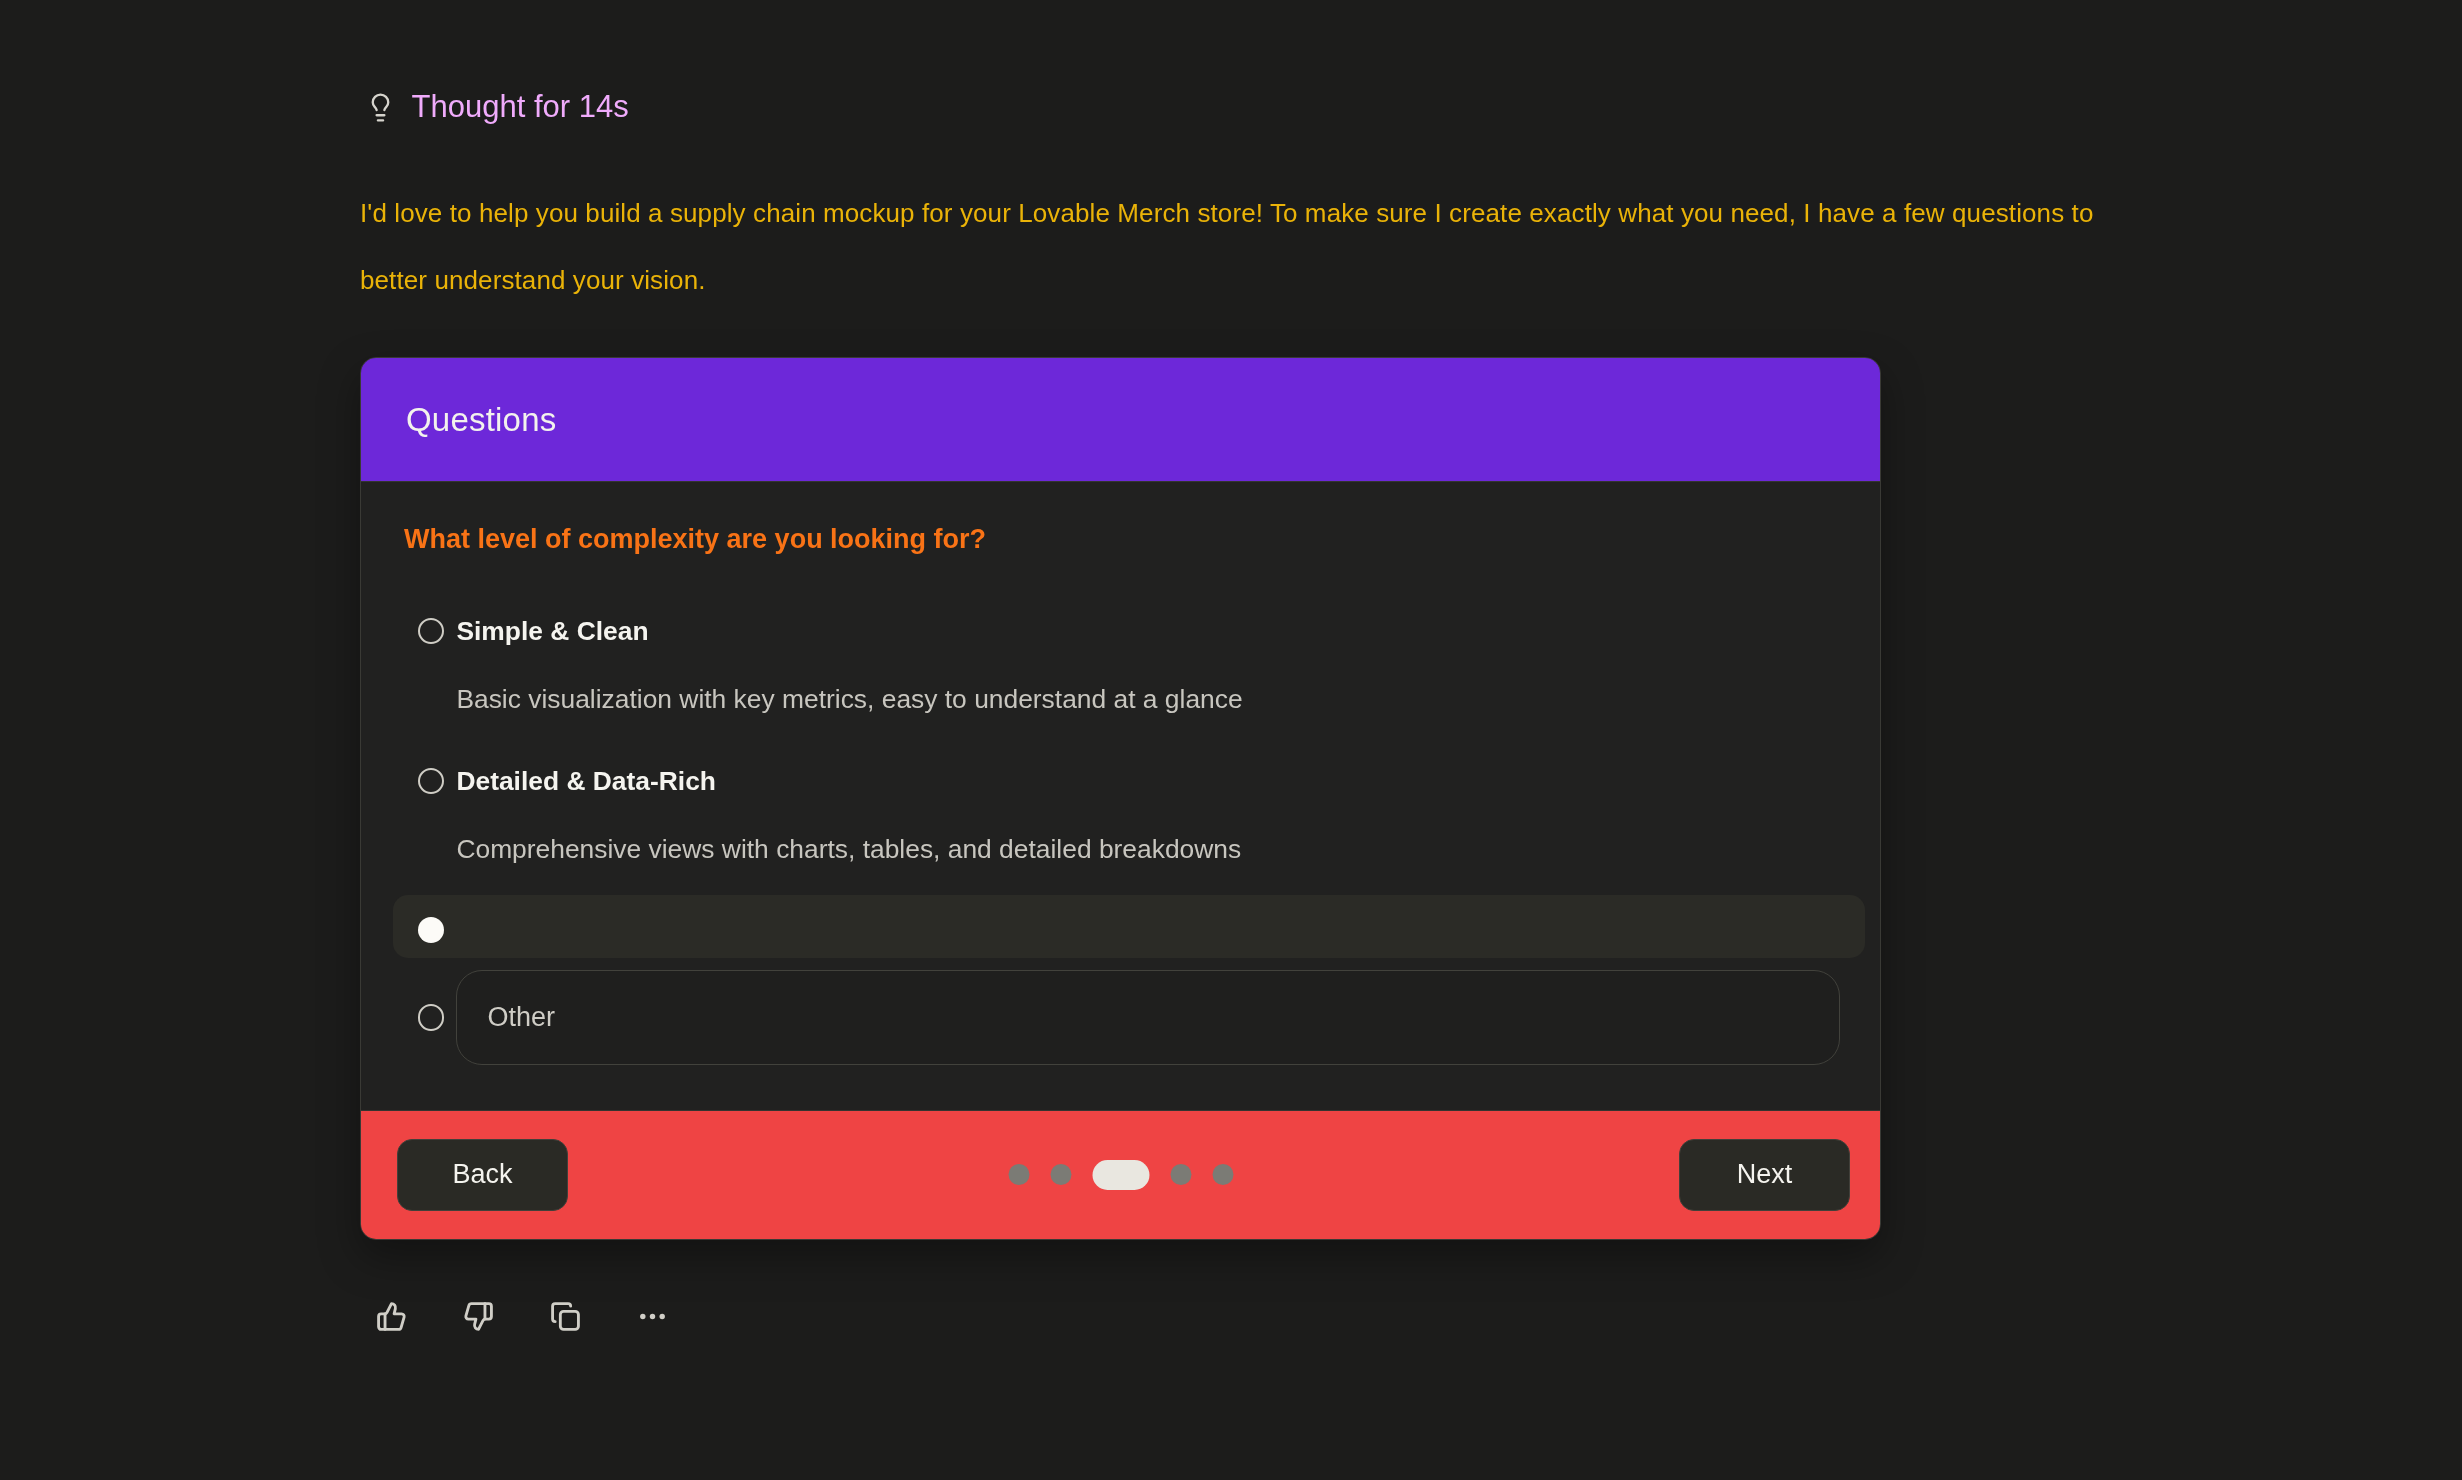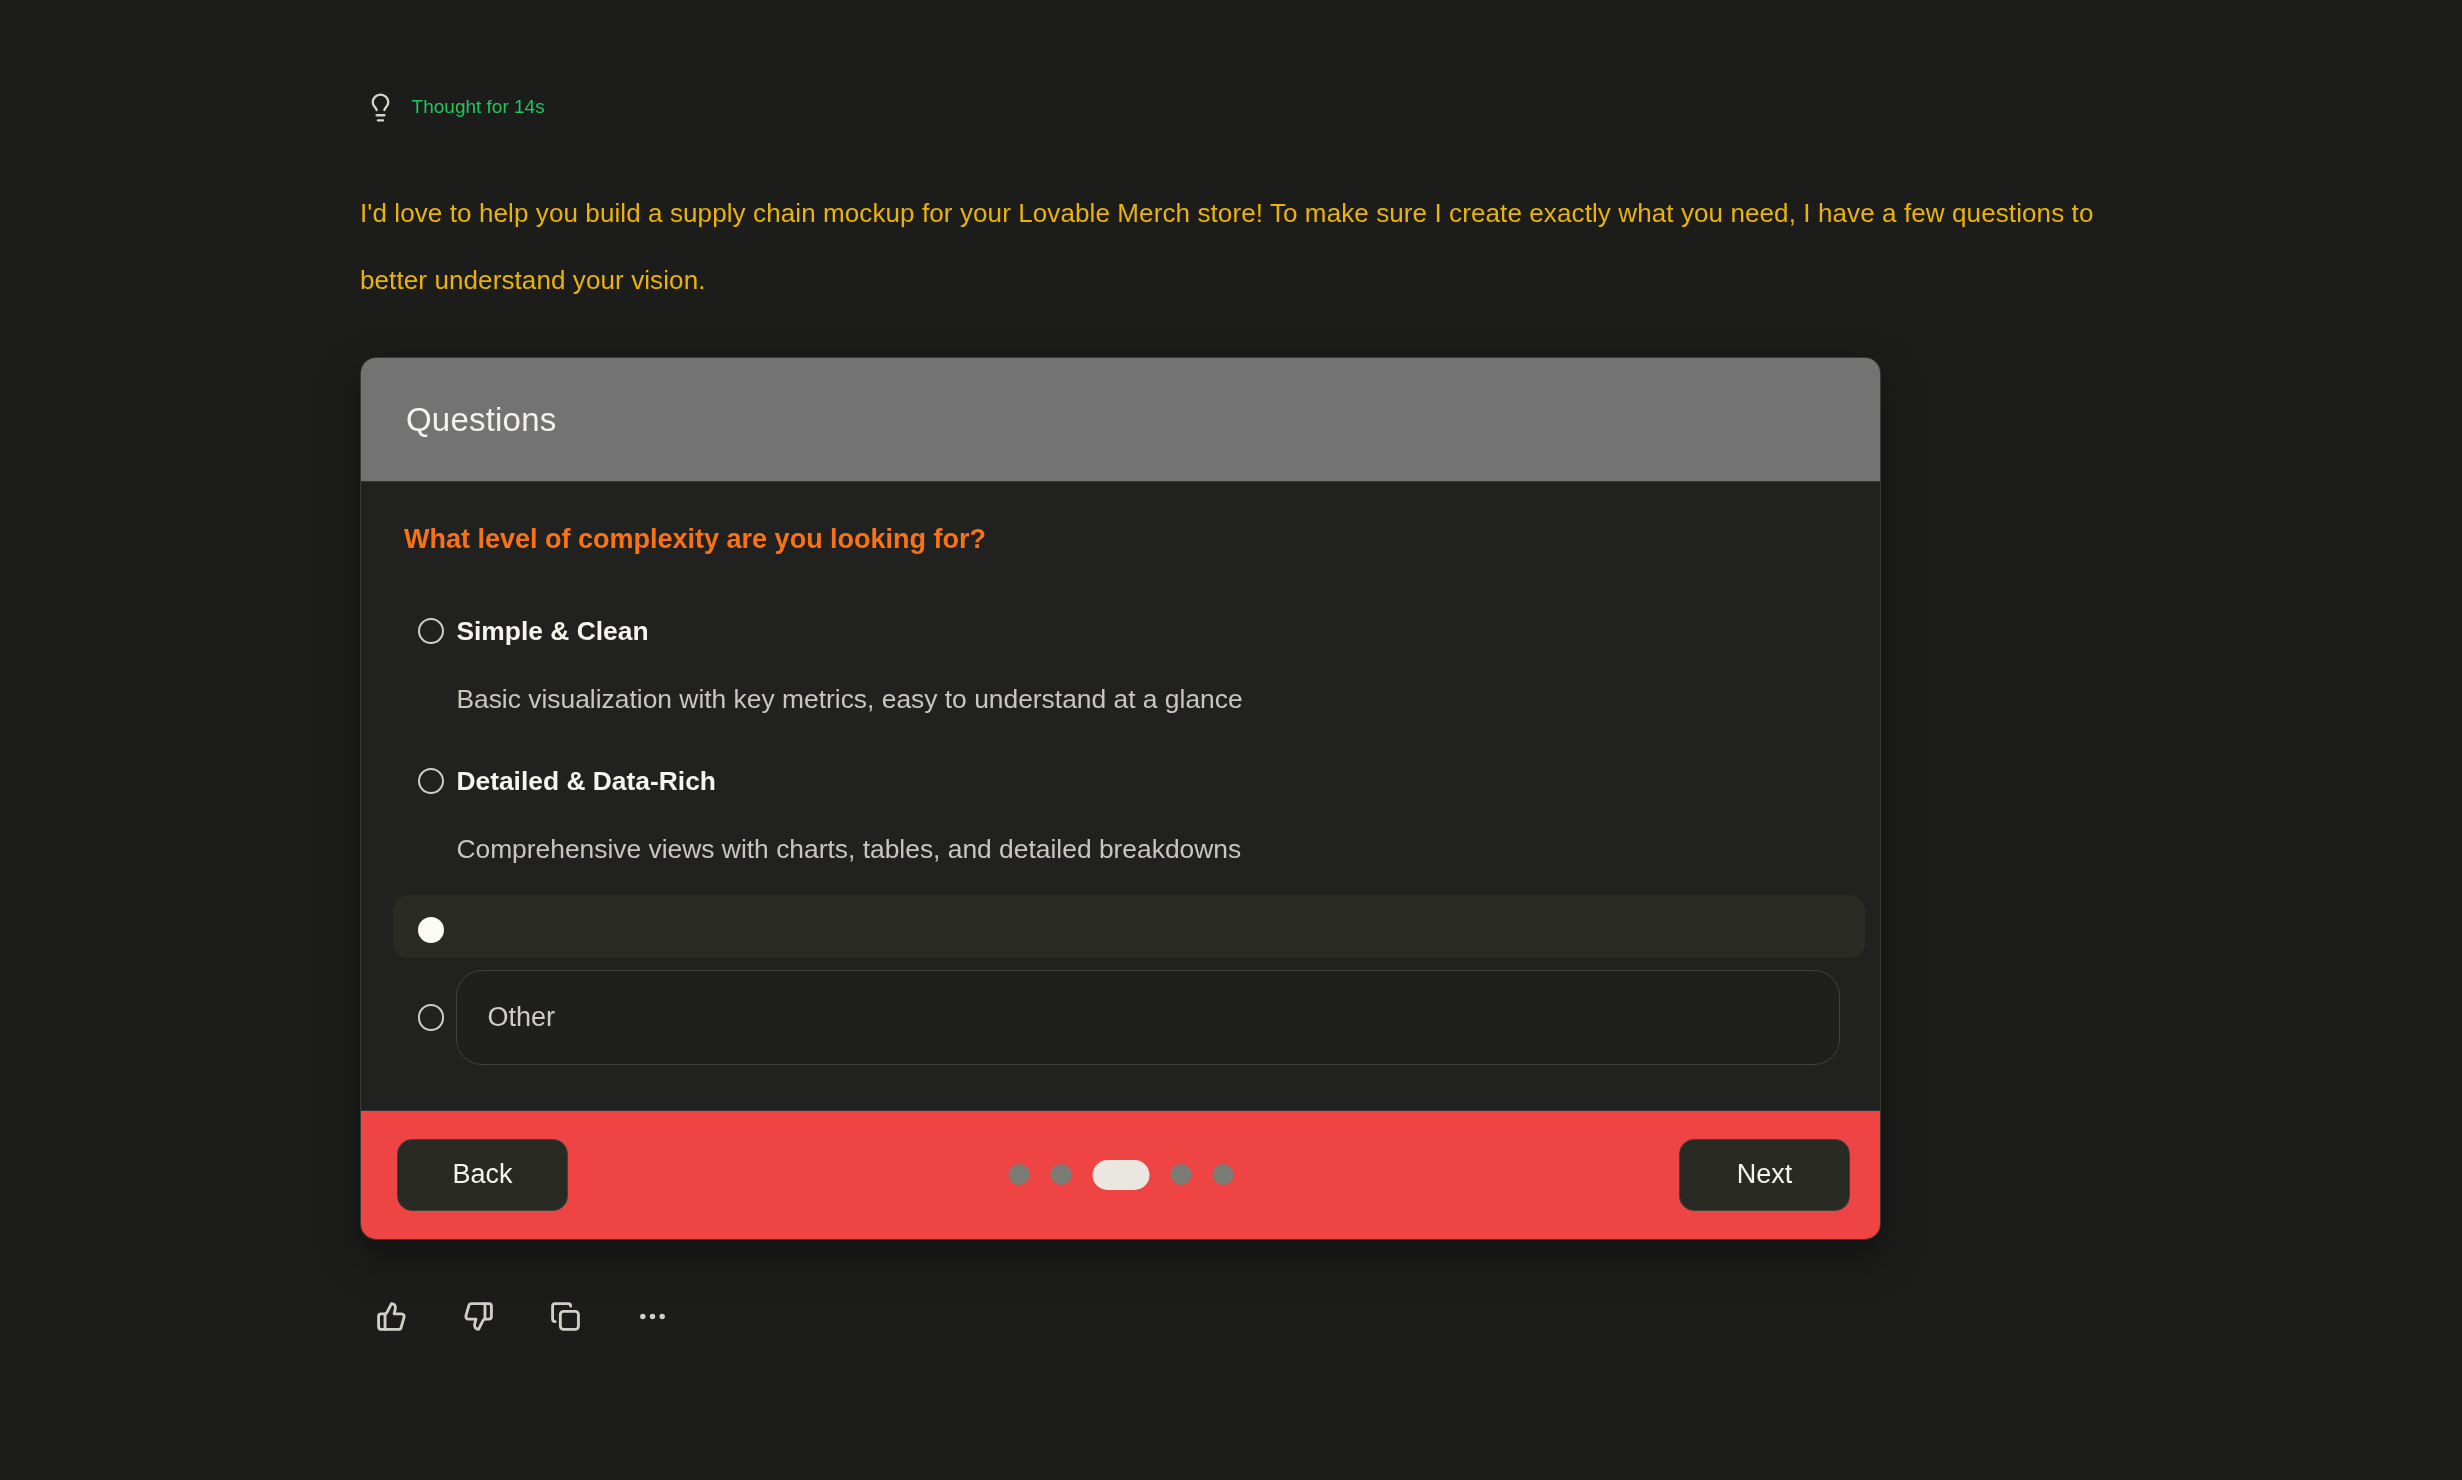--- a/index.html
+++ b/index.html
@@ -21,21 +21,21 @@
   .thought-row {
     display: flex;
     align-items: center;
     gap: 16px;
     margin-left: 4.6px;
     height: 32px;
     cursor: pointer;
     color: #d6d4cd;
   }
   .thought-row svg { width: 31px; height: 31px; display: block; }
-  .thought-label { font-size: 19px; color: #22c55e; }
+  .thought-label { font-size: 31px; color: #f0abfc; }
 
   
   .message {
     margin: 57px 0 0 0;
     width: 1736px;
     max-width: 1736px;
     font-size: 26px;
     line-height: 67px;
     color: #eab308;
     letter-spacing: 0.1px;
@@ -47,21 +47,21 @@
     width: 1521px;
     box-sizing: border-box;
     border: 0.6px solid #3a3a35;
     border-radius: 16px;
     background: #212120;
     overflow: hidden;
     box-shadow: 0 17px 40px rgba(0,0,0,0.35);
   }
   .card-header {
     height: 124px;
-    background: #737373;
+    background: #6d28d9;
     border-bottom: 0.6px solid #343430;
     display: flex;
     align-items: center;
     padding: 0 45px;
     box-sizing: border-box;
   }
   .card-title {
     margin: 0;
     font-size: 33px;
     font-weight: 500;

